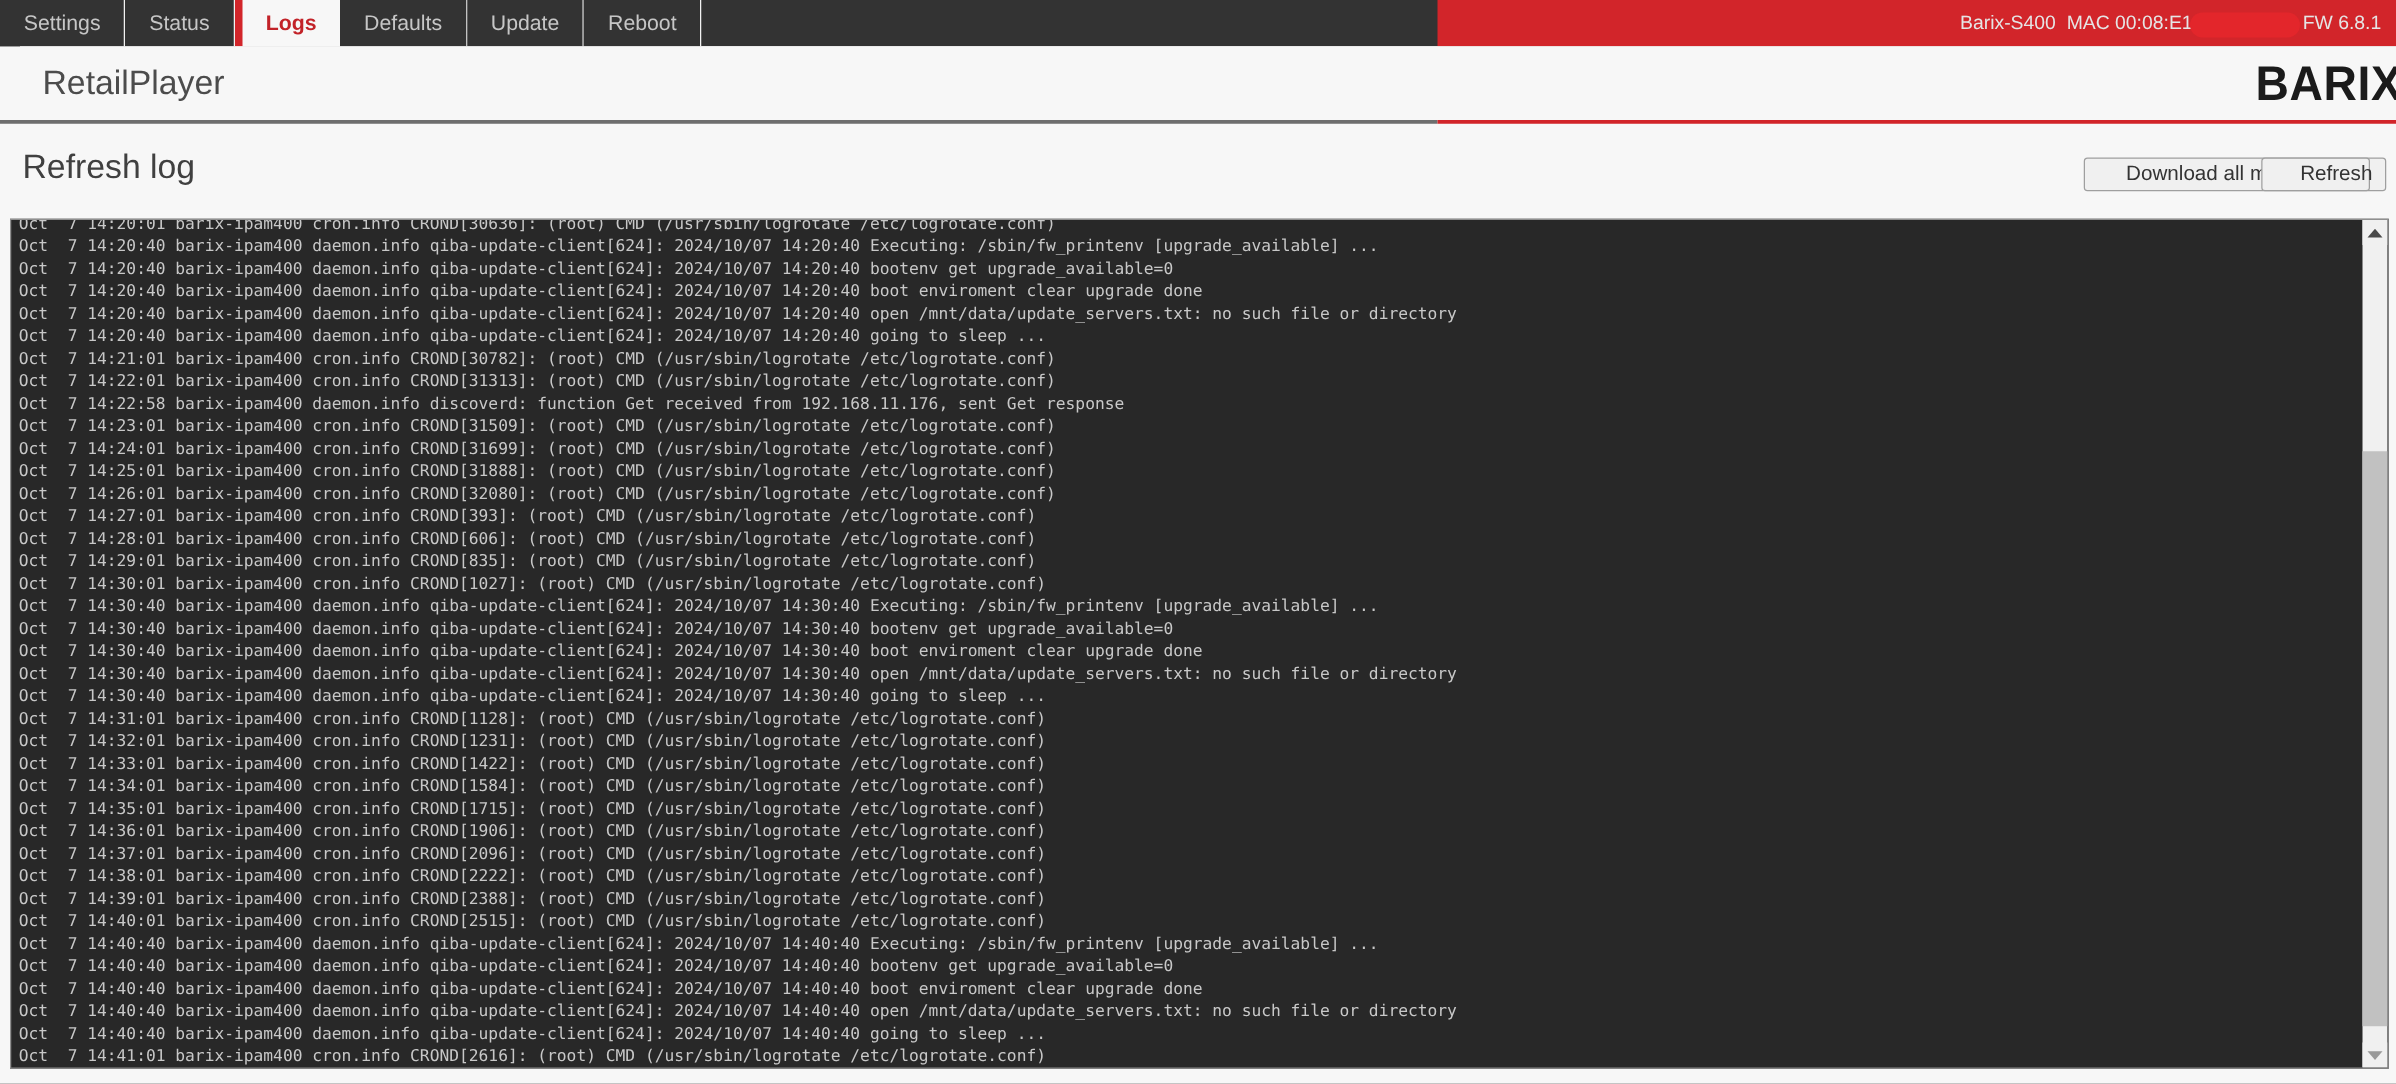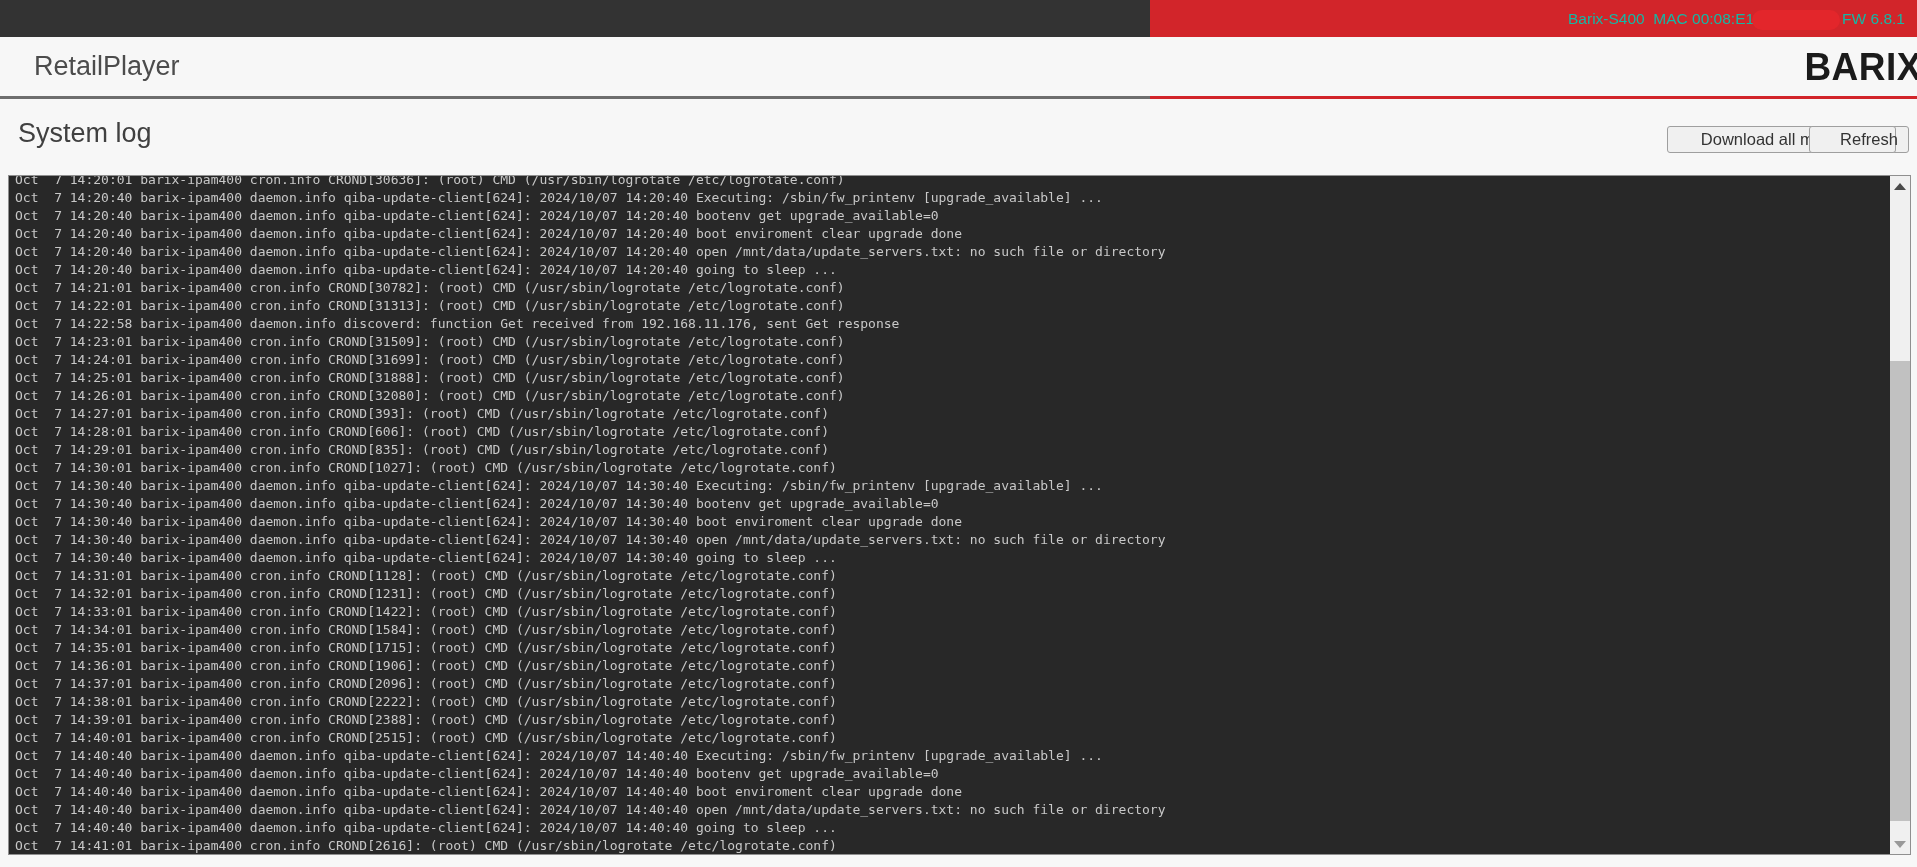--- a/index.html
+++ b/index.html
@@ -42,21 +42,21 @@
   .tab.active{
     background:var(--page-bg);
     color:var(--active-tab-text);
     font-weight:bold;
     border-left:6px solid var(--brand-red);
     border-right:none;
   }
   .nav-right{
     position:absolute;right:12px;top:0;height:37px;
     display:flex;align-items:center;
-    color:#14b8a6;font-size:15.5px;white-space:pre;
+    color:#e5e5e5;font-size:15.5px;white-space:pre;
     z-index:2;
   }
   .redaction{
     display:inline-block;width:88px;height:20px;
     background:#e3262b;border-radius:10px;
     margin:2px 2px 0 -2px;
   }
 
   
   .header{
@@ -136,35 +136,55 @@
   .sb-thumb{
     position:absolute;left:0;top:185px;width:20px;height:460px;
     background:#c1c1c1;cursor:pointer;
   }
 </style>
 </head>
 <body>
 
 <div class="navbar">
   <div class="red-section"></div>
+  <div class="nav-tabs" id="nav-tabs">
+      <div class="tab">
+        <span>Settings</span>
+      </div>
+      <div class="tab">
+        <span>Status</span>
+      </div>
+      <div class="tab active">
+        <span>Logs</span>
+      </div>
+      <div class="tab">
+        <span>Defaults</span>
+      </div>
+      <div class="tab">
+        <span>Update</span>
+      </div>
+      <div class="tab">
+        <span>Reboot</span>
+      </div>
+    </div>
   <div class="nav-right">
     <span>Barix-S400  MAC 00:08:E1</span><span class="redaction"></span><span>FW 6.8.1</span>
   </div>
 </div>
 
 <div class="header">
   <div class="app-title">RetailPlayer</div>
   <div class="brand-logo">BARIX</div>
 </div>
 <div class="header-rule">
   <div class="rule-gray"></div>
   <div class="rule-red"></div>
 </div>
 
-<div class="page-title">System log</div>
+<div class="page-title">Refresh log</div>
 <button class="btn btn-download">Download all messages</button>
 <button class="btn btn-refresh">Refresh</button>
 
 <div class="log-box">
   <pre id="log-content">Oct  7 14:20:01 barix-ipam400 cron.info CROND[30636]: (root) CMD (/usr/sbin/logrotate /etc/logrotate.conf)
 Oct  7 14:20:40 barix-ipam400 daemon.info qiba-update-client[624]: 2024/10/07 14:20:40 Executing: /sbin/fw_printenv [upgrade_available] ...
 Oct  7 14:20:40 barix-ipam400 daemon.info qiba-update-client[624]: 2024/10/07 14:20:40 bootenv get upgrade_available=0
 Oct  7 14:20:40 barix-ipam400 daemon.info qiba-update-client[624]: 2024/10/07 14:20:40 boot enviroment clear upgrade done
 Oct  7 14:20:40 barix-ipam400 daemon.info qiba-update-client[624]: 2024/10/07 14:20:40 open /mnt/data/update_servers.txt: no such file or directory
 Oct  7 14:20:40 barix-ipam400 daemon.info qiba-update-client[624]: 2024/10/07 14:20:40 going to sleep ...

